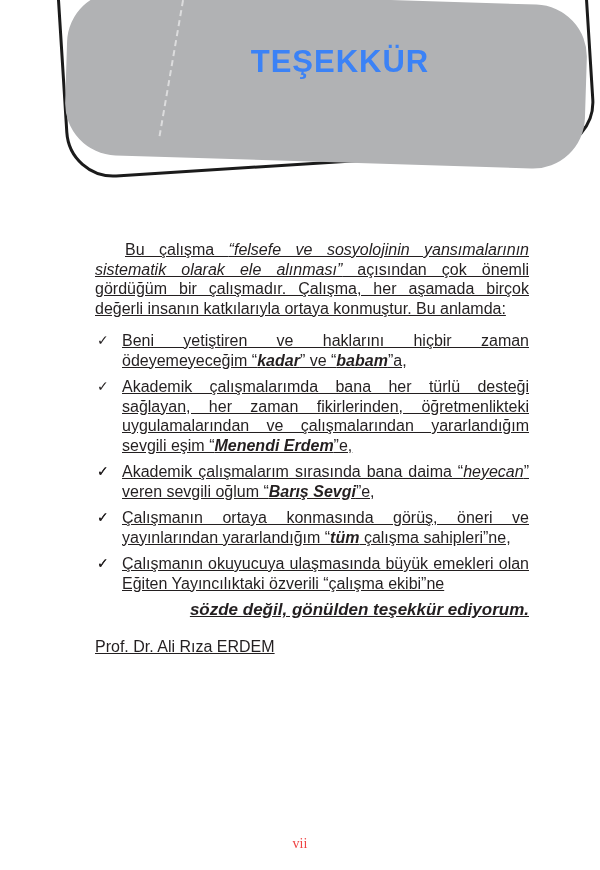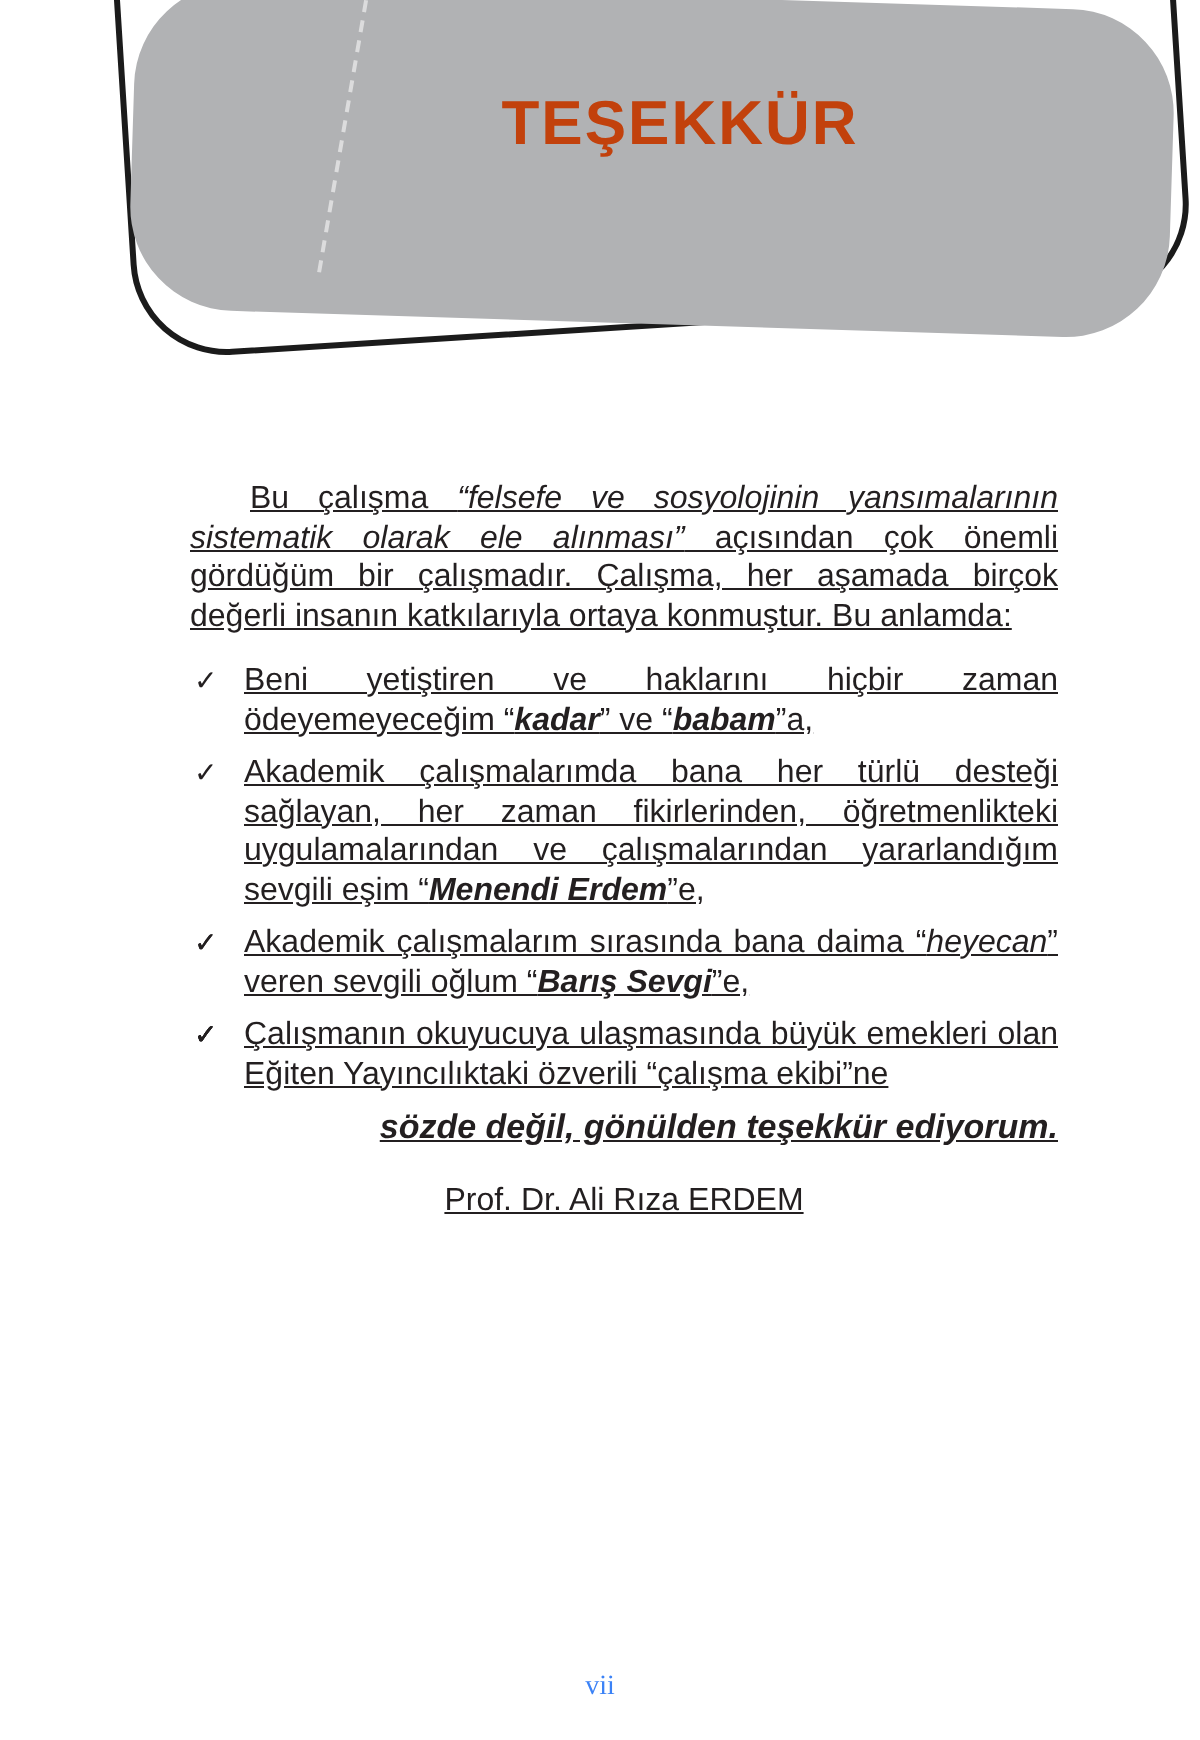--- a/index.html
+++ b/index.html
@@ -81,44 +81,44 @@
 
   .closing{
     margin-top:4px;
     text-align:right;
     font-weight:bold;
     font-style:italic;
     font-size:17px;
   }
   .signature{
     margin-top:4px;
-    text-align:center;
+    text-align:left;
     font-size:16px;
   }
 
   .folio{
     position:absolute;
     left:0;top:836px;
     width:600px;
     text-align:center;
     font-family:"Liberation Serif","DejaVu Serif",serif;
     font-size:14px;
-    color:#3b82f6;
+    color:#ef4444;
   }
 </style>
 </head>
 <body>
 
 <div class="page">
 
   <div class="banner-outline"></div>
   <div class="banner-fill" style="background: rgb(177, 178, 180);">
     <div class="banner-fold"></div>
   </div>
-  <div class="banner-title" style="color: #c2410c;">TEŞEKKÜR</div>
+  <div class="banner-title" style="color: #3b82f6;">TEŞEKKÜR</div>
 
   <div class="content">
     <p class="intro"><span>Bu çalışma </span><span class="st-i">“felsefe ve sosyolojinin yansımalarının sistematik olarak ele alınması”</span><span> açısından çok önemli gördüğüm bir çalışmadır. Çalışma, her aşamada birçok değerli insanın katkılarıyla ortaya konmuştur. Bu anlamda:</span></p>
 
     <ul class="ack-list">
 
         <li>
           <span class="check">✓</span>
           <span><span>Beni yetiştiren ve haklarını hiçbir zaman ödeyemeyeceğim “</span><span class="st-bi">kadar</span><span>” ve “</span><span class="st-bi">babam</span><span>”a,</span></span>
         </li>
@@ -136,20 +136,21 @@
           <span class="check">✓</span>
           <span><span>Akademik çalışmalarım sırasında bana daima “</span><span class="st-i">heyecan</span><span>” veren sevgili oğlum “</span><span class="st-bi">Barış Sevgi</span><span>”e,</span></span>
         </li>
 
         <li>
           <span class="check">✓</span>
         </li>
 
         <li>
           <span class="check">✓</span>
+          <span><span>Çalışmanın ortaya konmasında görüş, öneri ve yayınlarından yararlandığım “</span><span class="st-bi">tüm</span><span> çalışma sahipleri”ne,</span></span>
         </li>
 
         <li>
           <span class="check">✓</span>
         </li>
 
         <li>
           <span class="check">✓</span>
           <span><span>Çalışmanın okuyucuya ulaşmasında büyük emekleri olan Eğiten Yayıncılıktaki özverili “çalışma ekibi”ne</span></span>
         </li>

